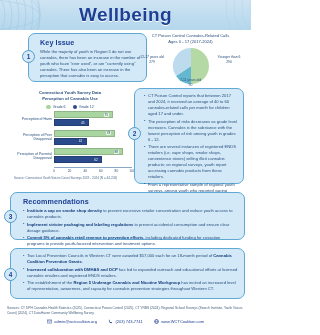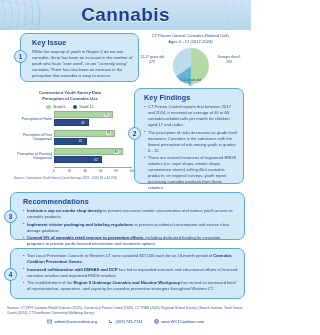--- a/index.html
+++ b/index.html
@@ -45,21 +45,21 @@
   .badge {
     position: absolute; width: 13px; height: 13px; border-radius: 50%;
     background: #d3e9f7; border: 1px solid #4f9ccb;
     color: #1d3f94; font-size: 6.5px; font-weight: bold;
     display: flex; align-items: center; justify-content: center;
     z-index: 5;
   }
 
   
   .row1 { position: absolute; top: 33px; left: 0; width: 251px; height: 55px; }
-  .key-issue { position: absolute; left: 20px; top: 0; width: 119px; height: 49px; padding: 4px 5px 4px 11px; }
+  .key-issue { position: absolute; left: 28px; top: 0; width: 119px; height: 49px; padding: 4px 5px 4px 11px; }
   .key-issue .badge { left: -7px; top: 16px; }
 
   
   .pie-block { position: absolute; left: 134px; top: 0px; width: 113px; }
   .pie-head {
     font-size: 4.1px; color: #2a4f7d; text-align: center; line-height: 1.5;
   }
   .pie-wrap { position: relative; height: 40px; margin-top: 1px; }
   .pie-svg { position: absolute; left: 50%; transform: translateX(-50%); top: 0; }
   .pie-lab { position: absolute; font-size: 3.4px; color: #2a4f7d; text-align: center; line-height: 1.35; }
@@ -141,21 +141,21 @@
     </svg>
     <svg class="header-arcs2" width="120" height="95" viewBox="0 0 120 95">
       <g fill="none" stroke="#a3cce4" stroke-width="0.7">
         <circle cx="105" cy="50" r="28"></circle>
           <circle cx="105" cy="50" r="36"></circle>
         <circle cx="105" cy="50" r="44"></circle>
           <circle cx="105" cy="50" r="52"></circle>
         <circle cx="105" cy="50" r="60"></circle>
       </g>
     </svg>
-    <div class="title">Cannabis</div>
+    <div class="title">Wellbeing</div>
   </div>
 
   <div class="row1">
 
     <div class="card key-issue">
       <div class="badge">1</div>
       <div class="card-title">Key Issue</div>
       <div class="card-body">While the majority of youth in Region 5 do not use cannabis, there has been an increase in the number of youth who have "ever used", or are "currently using" cannabis. There has also been an increase in the perception that cannabis is easy to access.</div>
     </div>
 
@@ -239,21 +239,20 @@
         <span class="tick" style="left:60%">60</span>
         <span class="tick" style="left:80%">80</span>
         <span class="tick" style="left:100%">100</span>
       </div>
 
       <div class="src">Source: Connecticut Youth Voices Count Surveys 2019 - 2024 (N = 44,203)</div>
     </div>
 
     <div class="card findings">
       <div class="badge">2</div>
-      <div class="card-title">Key Findings</div>
       <ul class="bl card-body">
         <li>CT Poison Control reports that between 2017 and 2024, it received an average of 40 to 60 cannabis-related calls per month for children aged 17 and under.</li>
         <li>The perception of risks decreases as grade level increases. Cannabis is the substance with the lowest perception of risk among youth in grades 6 - 12.</li>
         <li>There are several instances of registered ENDS retailers (i.e. vape shops, smoke shops, convenience stores) selling illicit cannabis products; on regional surveys, youth report accessing cannabis products from these retailers.</li>
         <li>From a representative sample of regional youth surveys, among youth who reported vaping nicotine in the past 30 days, 44.7% reported vaping cannabis.</li>
       </ul>
     </div>
   </div>
 
   <div class="card recs">

